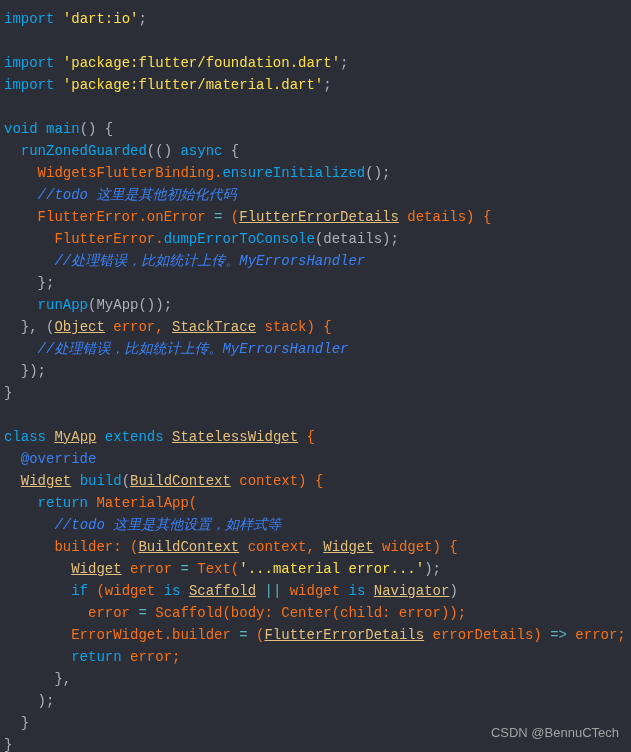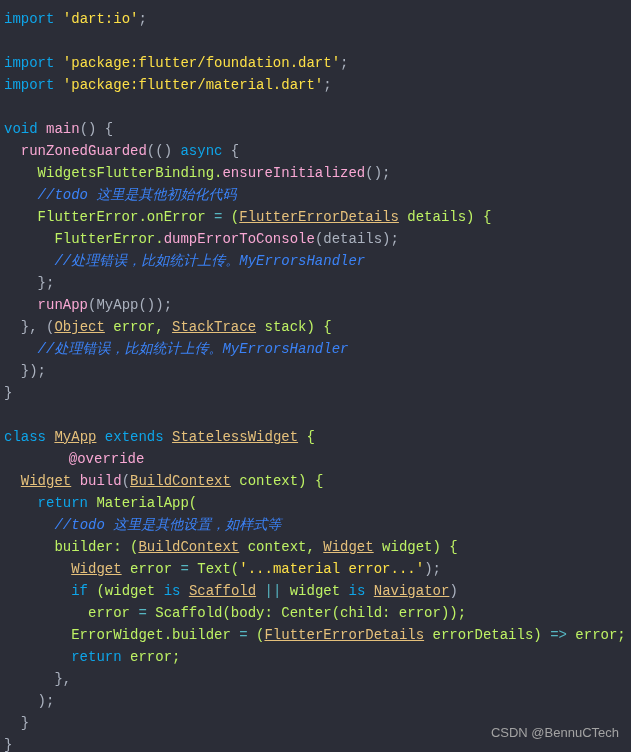--- a/index.html
+++ b/index.html
@@ -19,26 +19,26 @@
       overflow: hidden;
       position: relative;
     }
     pre {
       white-space: pre;
       font-family: inherit;
     }
     .kw { color: #0ea5e9; }
     .str { color: #fde047; }
     .pun { color: #abb2bf; }
-    .fn { color: #f9a8d4; margin-top: 12px; }
+    .fn { color: #0ea5e9; margin-top: 12px; }
     .cls { color: #e5c07b; text-decoration: underline; }
     .cmt { color: #3b82f6; font-style: italic; }
-    .dec { color: #f9a8d4; margin-left: 48px; }
+    .dec { color: #3b82f6; }
     .op { color: #56b6c2; }
-    .plain { color: #bef264; }
+    .plain { color: #f97316; }
     .watermark {
       position: absolute;
       bottom: 8px;
       right: 12px;
       color: #a3a3a3;
       font-size: 13px;
       font-family: sans-serif;
     }
   </style>
 </head>

